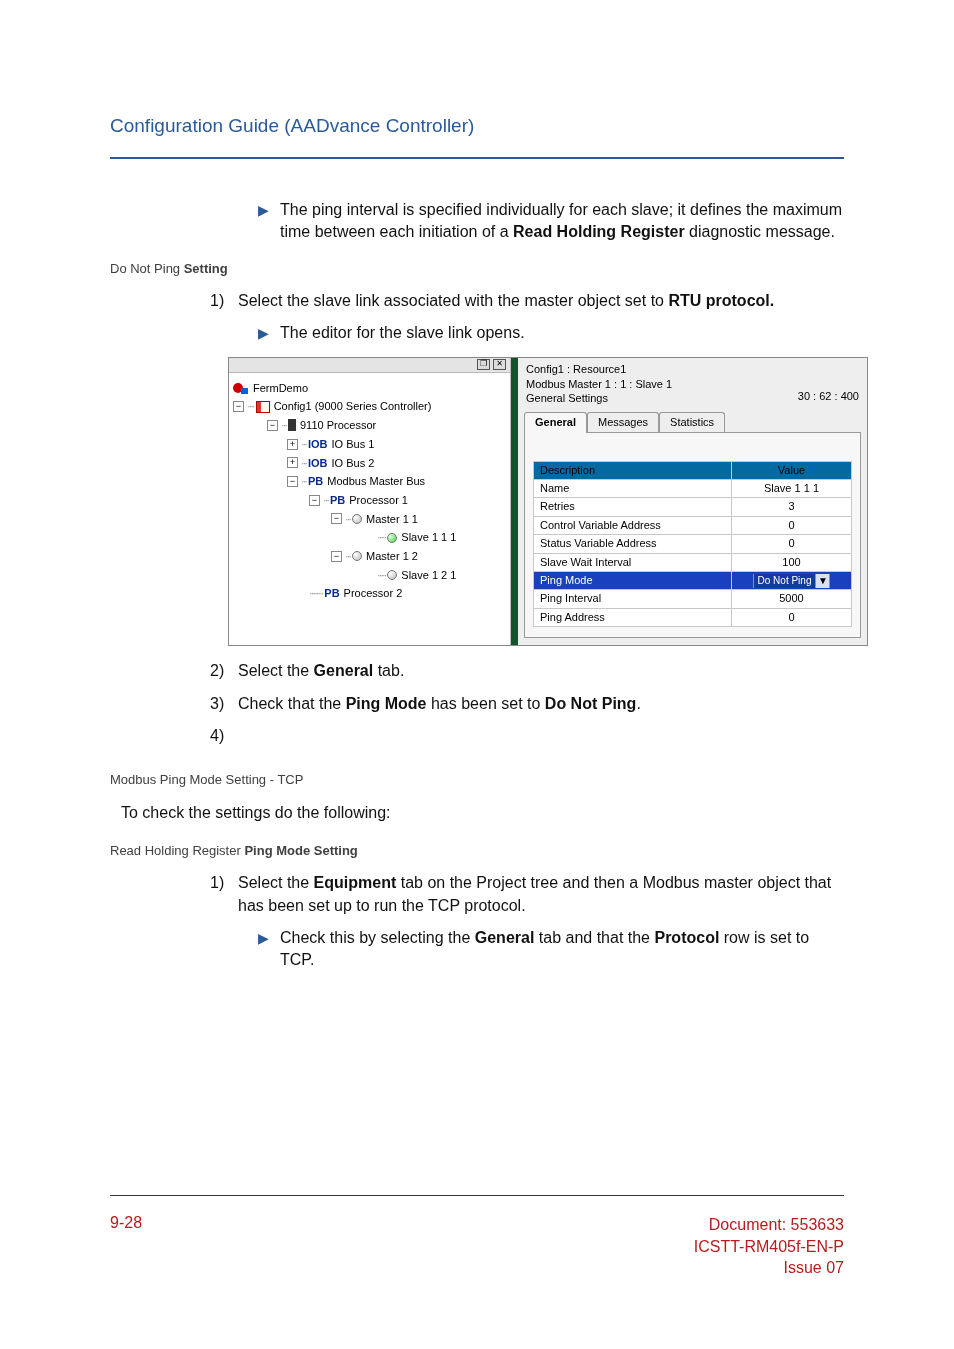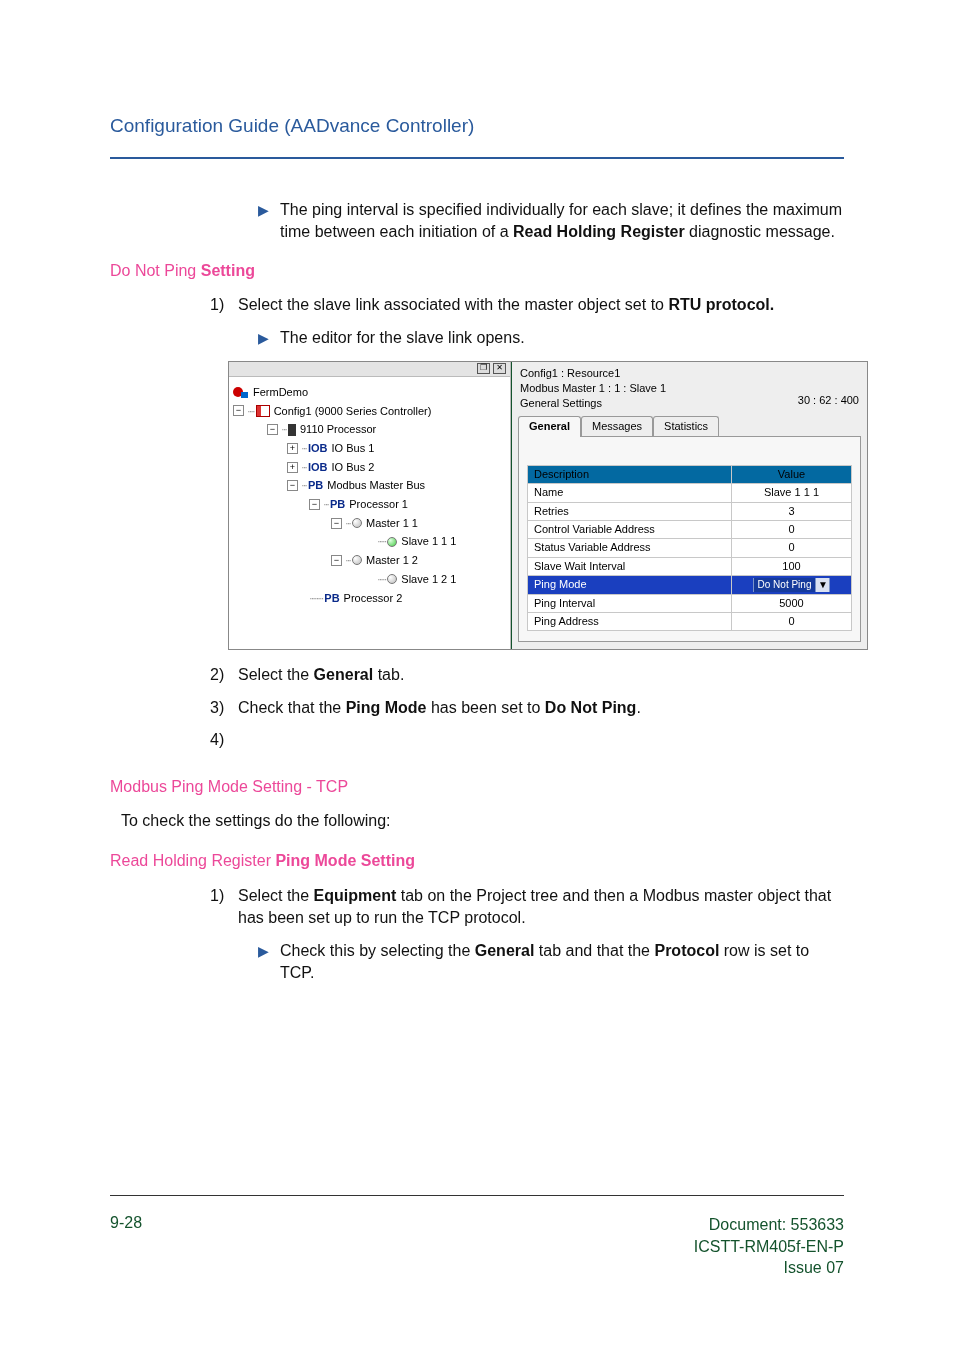--- a/index.html
+++ b/index.html
@@ -4,21 +4,21 @@
 <style>
   * { box-sizing: border-box; margin: 0; padding: 0; }
   html, body { width: 954px; height: 1349px; background: #fff; font-family: "Segoe UI", Arial, sans-serif; }
   .page { width: 954px; height: 1349px; position: relative; padding: 115px 110px 0 110px; border-radius: 24px; }
   .header-title { color: #2a5a9c; font-size: 19px; font-weight: 400; margin-bottom: 20px; }
   .header-rule { border: none; border-top: 2.5px solid #2a5a9c; margin-bottom: 40px; }
   .content { color: #111; font-size: 16px; line-height: 1.4; }
   .bullet-row { display: flex; margin-left: 148px; margin-bottom: 16px; }
   .bullet-arrow { color: #2a5a9c; flex: 0 0 22px; line-height: 1.4; font-size: 14px; margin-top:2px;}
   .body-block { margin-left: 100px; }
-  .subheading { color: #ec4899; font-size: 16px; font-weight: 400; margin-bottom: 12px; }
+  .subheading { color: #404040; font-size: 13px; font-weight: 400; margin-bottom: 12px; }
   .subheading .bold { font-weight: 700; }
   ol.numlist { list-style: none; margin-left: 100px; }
   ol.numlist > li { display: flex; margin-bottom: 10px; }
   ol.numlist .num { flex: 0 0 28px; }
   .sub-bullet { display: flex; margin-left: 148px; margin-bottom: 12px; margin-top: 6px; }
   .screenshot-wrap { margin-left: 118px; margin-bottom: 14px; margin-top: 4px; }
   .screenshot { display: flex; border: 1px solid #888; background: #efefef; width: 640px; font-family: Tahoma, Arial, sans-serif; font-size: 11px; color: #000; }
   .ss-left { width: 282px; background: #fff; border-right: 1px solid #bbb; position: relative; }
   .ss-left-top { height: 15px; background:#e4e4e4; border-bottom:1px solid #bbb; display:flex; justify-content:flex-end; align-items:center; padding-right:4px; gap:3px; }
   .ss-left-top .wbtn { width:13px; height:11px; border:1px solid #555; background:#dcdcdc; font-size:8px; line-height:8px; text-align:center; }
@@ -27,38 +27,38 @@
   .exp { display:inline-flex; width:11px; height:11px; border:1px solid #888; align-items:center; justify-content:center; font-size:9px; line-height:9px; margin-right:3px; background:#fff; }
   .dots { color:#999; letter-spacing:-2px; margin-right:2px; }
   .iob { color:#0a2a8a; font-weight:700; margin-right:4px; }
   .pb  { color:#0a2a8a; font-weight:700; margin-right:4px; }
   .node-icon { width:14px; height:12px; display:inline-block; margin-right:4px; border:1px solid #a00; background:#fff; position:relative; }
   .node-icon.ctrl { background: linear-gradient(90deg,#d33 0 30%, #fff 30% 100%); }
   .ball { width:10px; height:10px; border-radius:50%; display:inline-block; margin-right:4px; border:1px solid #777; }
   .ball.grey { background: radial-gradient(circle at 30% 30%, #fff, #bbb); }
   .ball.green { background: radial-gradient(circle at 30% 30%, #dfffe0, #4c4); }
   .sel-left { background:#fff; }
-  .ss-right { flex:1; background:#eee; border-left:1px solid #14532d; }
+  .ss-right { flex:1; background:#eee; border-left:7px solid #14532d; }
   .ss-r-head { padding: 4px 8px 2px 8px; display:flex; justify-content:space-between; }
   .ss-r-head .lines { line-height:1.35; }
   .tabs { display:flex; margin: 4px 6px 0 6px; }
   .tab { border:1px solid #999; border-bottom:none; padding: 2px 10px; background:#eee; margin-right:0px; border-radius:3px 3px 0 0; font-size:11px; }
   .tab.active { background:#f7f7f7; font-weight:700; position:relative; z-index:2; }
   .tab-body { border:1px solid #999; margin: 0 6px 6px 6px; background:#f7f7f7; padding: 28px 8px 10px 8px; position:relative; top:-1px; min-height:200px;}
   table.grid { width: 100%; border-collapse: collapse; font-size:11px; background:#fff; }
   table.grid th, table.grid td { border:1px solid #c8c8c8; padding: 1px 6px; }
   table.grid th { background:#0369a1; font-weight:400; text-align:left; }
   table.grid th.val, table.grid td.val { text-align:center; width: 120px; }
   tr.sel-row td { background:#1a3fbf; color:#fff; }
   .dd { display:inline-flex; align-items:center; border:1px solid #7a93c9; background:#fff; color:#000; font-size:10px; height:14px; }
   .dd .ddv { background:#153a9c; color:#fff; padding:0 4px; }
   .dd .dda { width:14px; text-align:center; background:#d9e1f2; border-left:1px solid #7a93c9;}
   .footer { position:absolute; bottom: 70px; left:110px; right:110px; }
   .footer-rule { border:none; border-top:1px solid #333; margin-bottom: 18px; }
-  .footer-row { display:flex; justify-content:space-between; color:#14532d; font-size:16px; }
+  .footer-row { display:flex; justify-content:space-between; color:#b91c1c; font-size:16px; }
   .footer-right { text-align:right; line-height:1.35; }
   b { font-weight:700; }
   .ind0 { padding-left:0px; }
   .ind2 { padding-left:34px; }
   .ind3 { padding-left:54px; }
   .ind4 { padding-left:76px; }
   .ind5 { padding-left:98px; }
   .ind7 { padding-left:144px; }
   .proj-ico { display:inline-flex; width:16px; height:16px; margin-right:4px; align-items:center; justify-content:center; }
   .proj-ico svg { width:16px; height:16px; }

